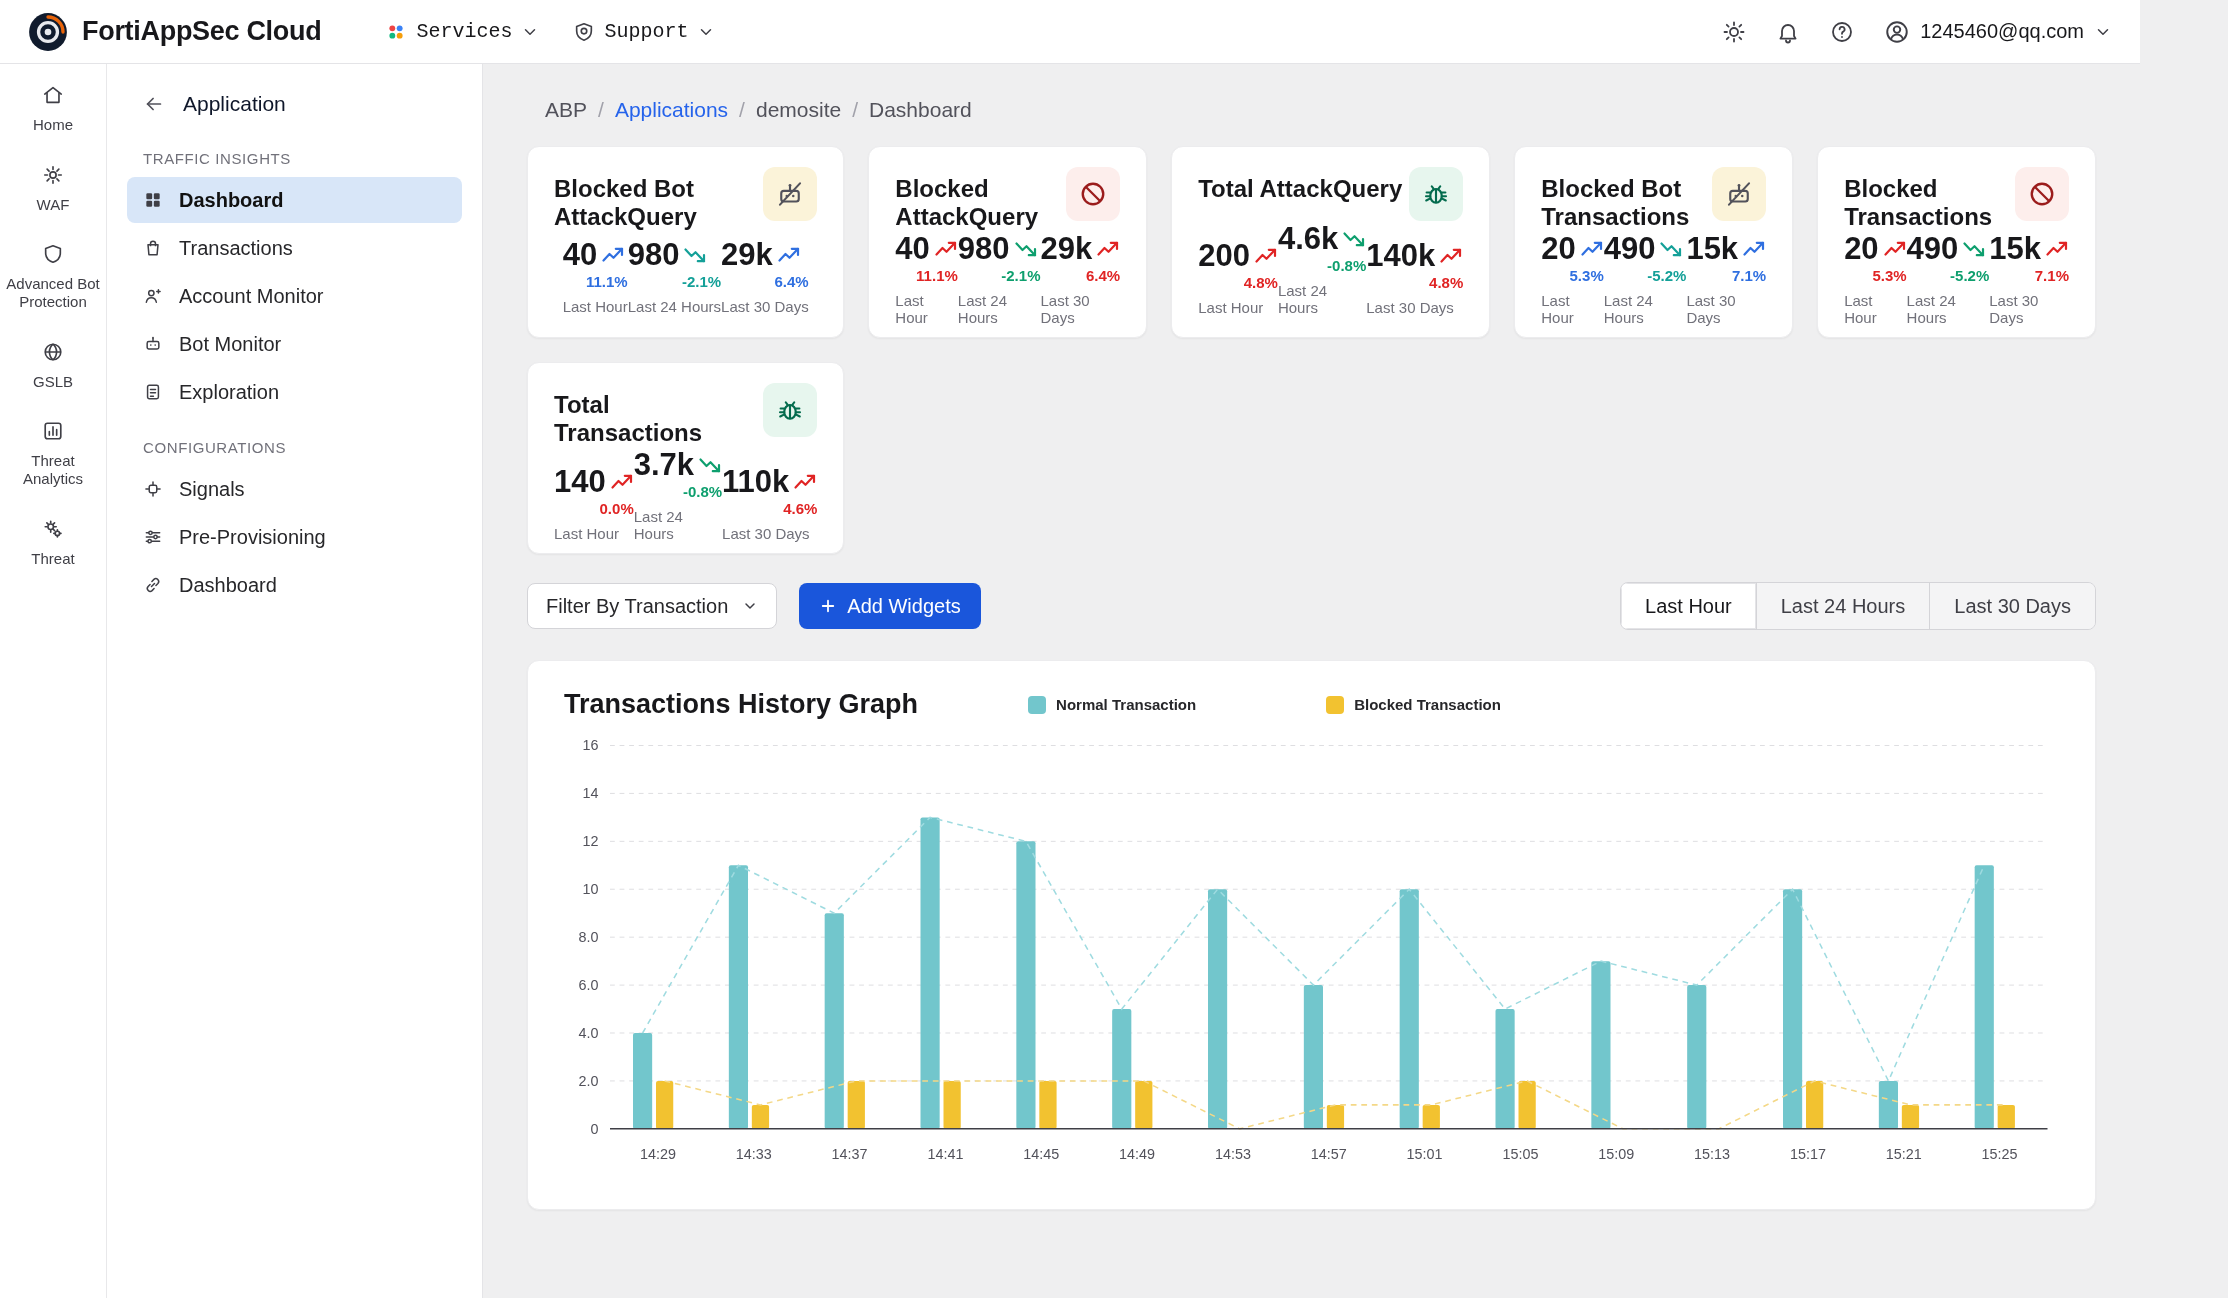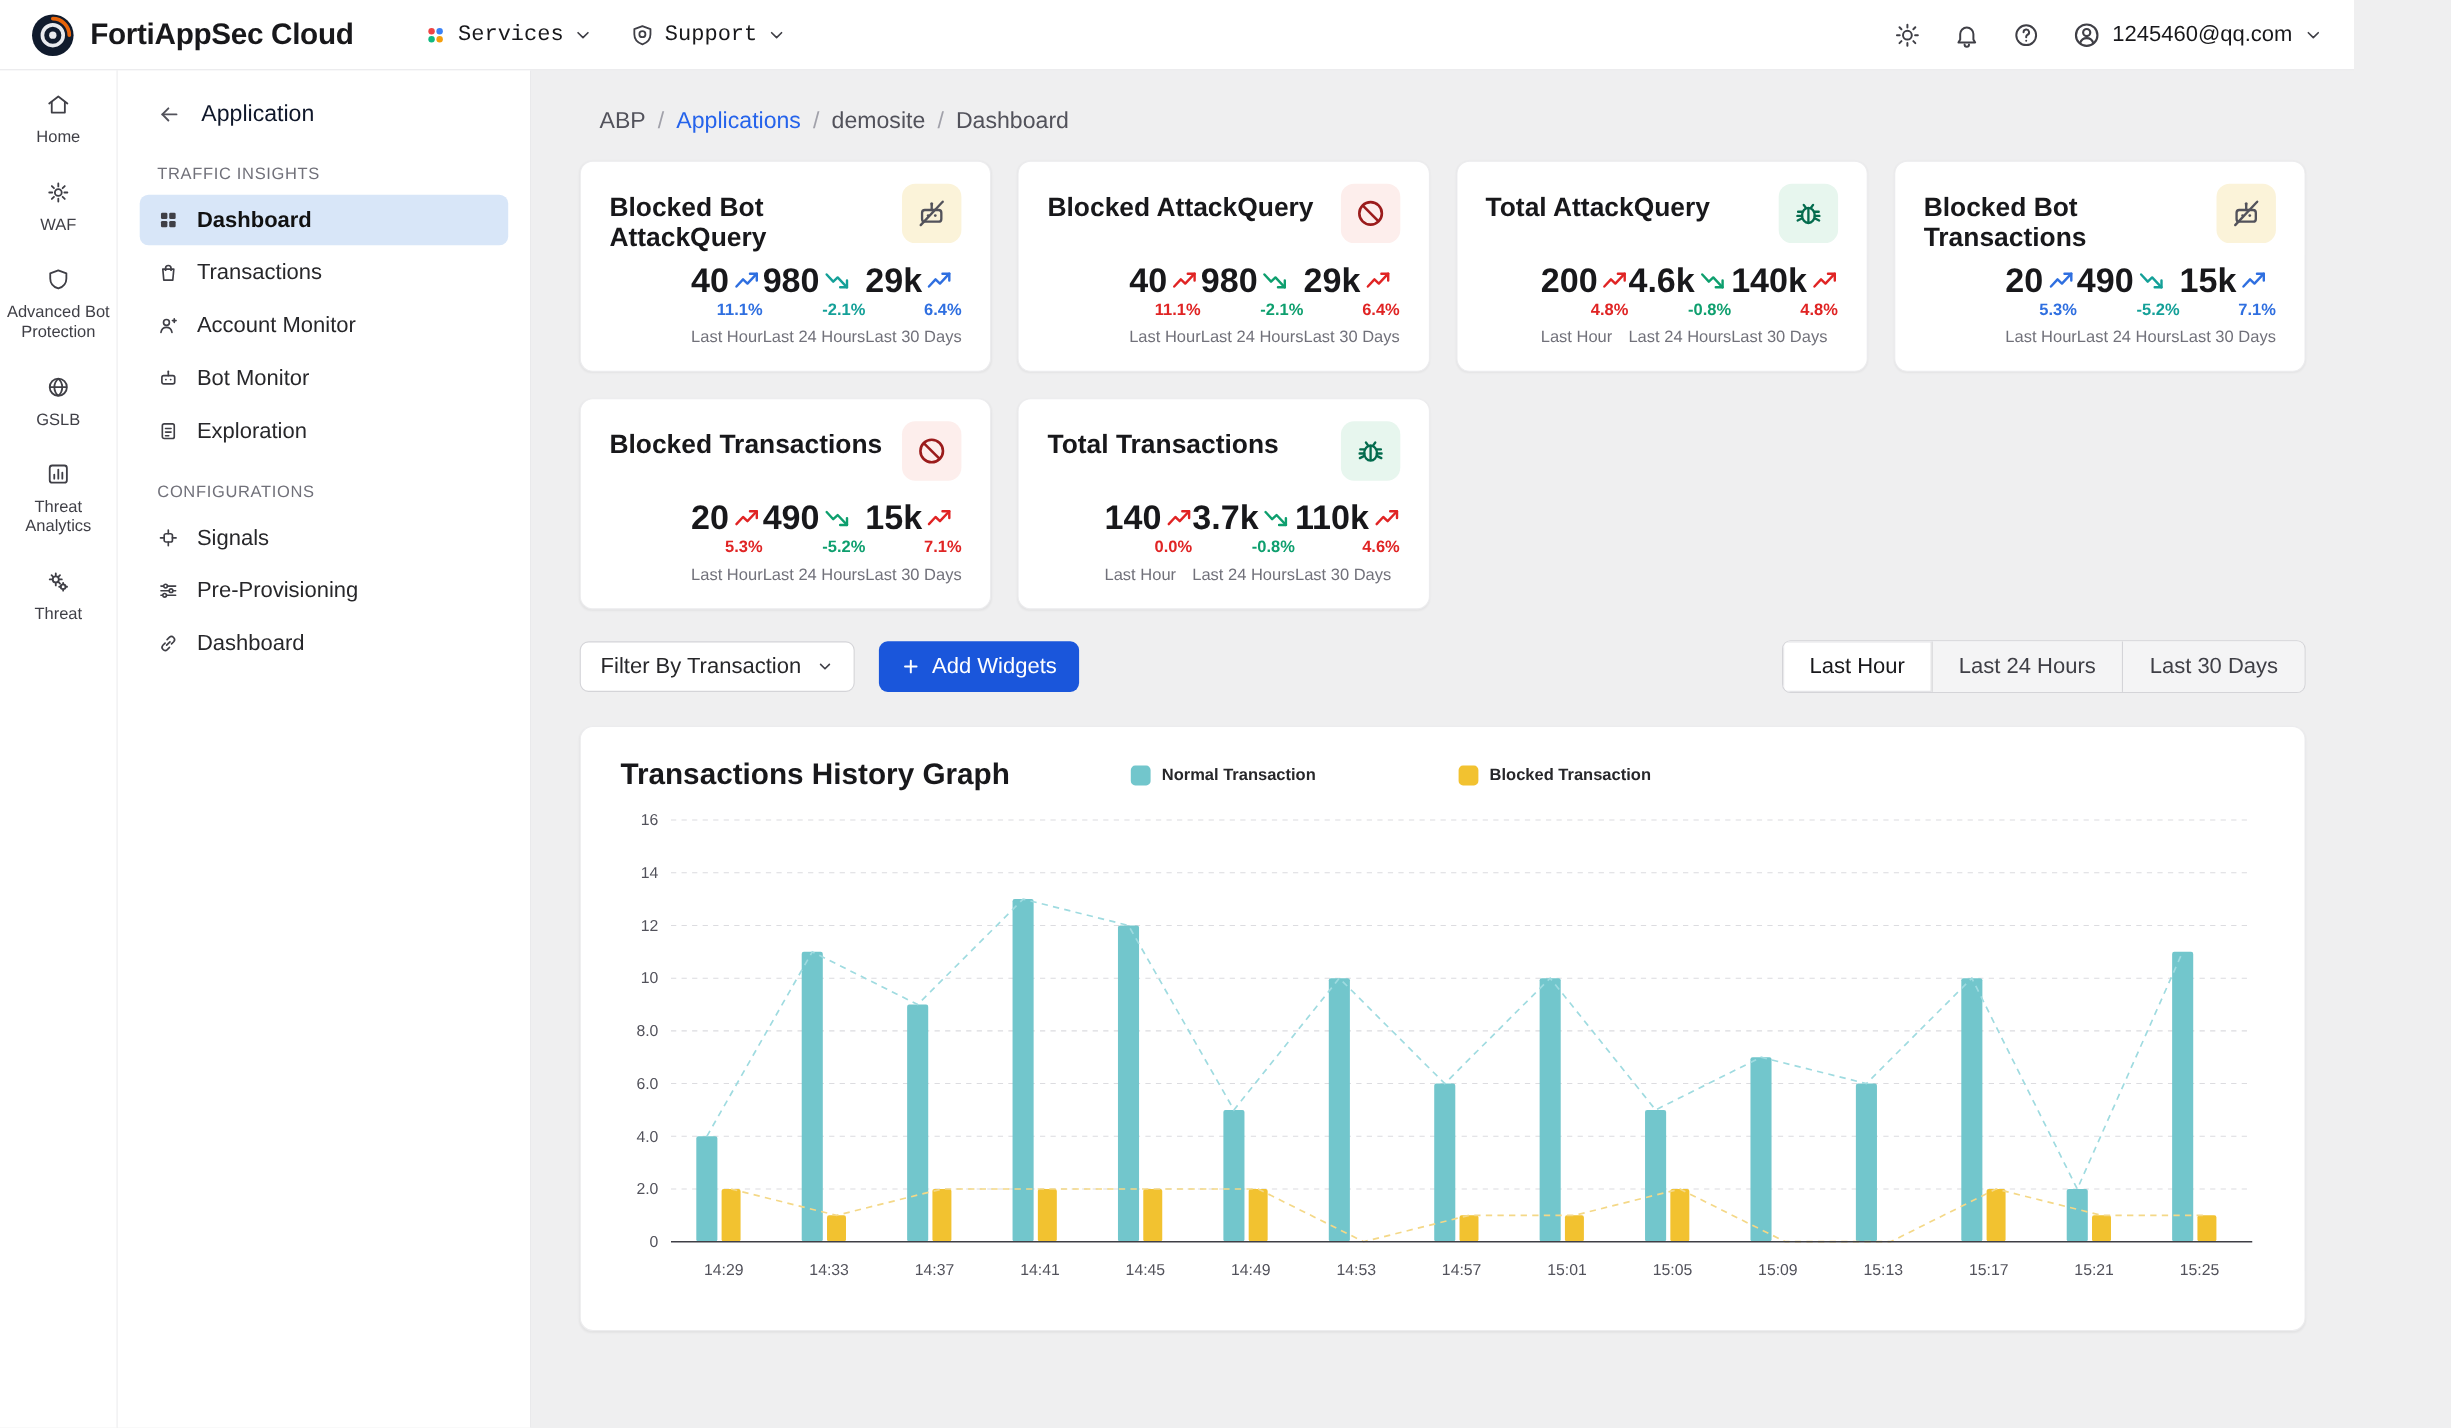--- a/index.html
+++ b/index.html
@@ -37,26 +37,26 @@
   .menu-item.active{background:#d8e6f8;font-weight:700;color:#111}
   .mi svg{display:block}
 
   
   .main{flex:1;min-width:0;overflow-y:auto;padding:30px 44px 20px 44px}
   .breadcrumb{font-size:21px;color:#52525b;margin:4px 0 24px 18px;display:flex;gap:11px;align-items:center}
   .breadcrumb .sep{color:#a1a1aa}
   .crumb-link{color:#2563eb;cursor:pointer}
 
   
-  .cards{display:grid;grid-template-columns:repeat(4,1fr);gap:24px;margin-bottom:28px}
+  .cards{display:grid;grid-template-columns:repeat(5,1fr);gap:24px;margin-bottom:28px}
   .card{background:#fff;border:1px solid #ececee;border-radius:12px;box-shadow:0 1px 2px rgba(0,0,0,.05);padding:20px 26px 22px 26px;height:192px;display:flex;flex-direction:column;justify-content:space-between}
   .card-head{display:flex;align-items:flex-start;justify-content:space-between}
   .card-title{font-size:24px;font-weight:700;color:#18181b;padding-top:8px}
   .chip{width:54px;height:54px;border-radius:12px;display:flex;align-items:center;justify-content:center;flex:0 0 54px}
-  .stats{display:flex;justify-content:flex-end;align-items:flex-end}
+  .stats{display:flex;justify-content:center;align-items:flex-end}
   .stat{display:flex;flex-direction:column}
   .vrow{display:flex;align-items:center;gap:4px}
   .val{font-size:31px;font-weight:700;color:#18181b}
   .tr{display:flex}
   .pct{font-size:15px;font-weight:700;align-self:flex-end;margin-top:0px}
   .slabel{font-size:15px;color:#71717a;margin-top:8px}
   .blue{color:#2f6fe0}.teal{color:#14a098}.red{color:#e02424}.green{color:#0e9f6e}
 
   
   .toolbar{display:flex;align-items:center;gap:22px;margin:2px 0 30px 0}

